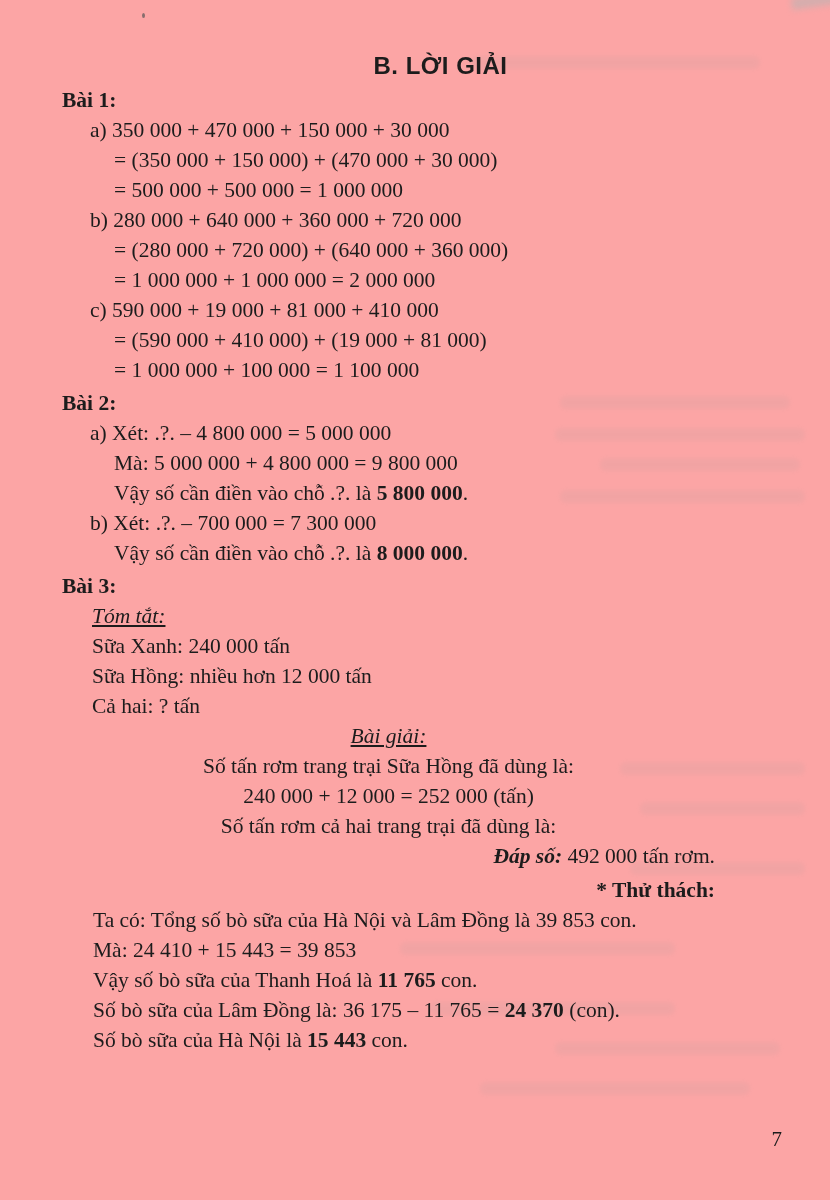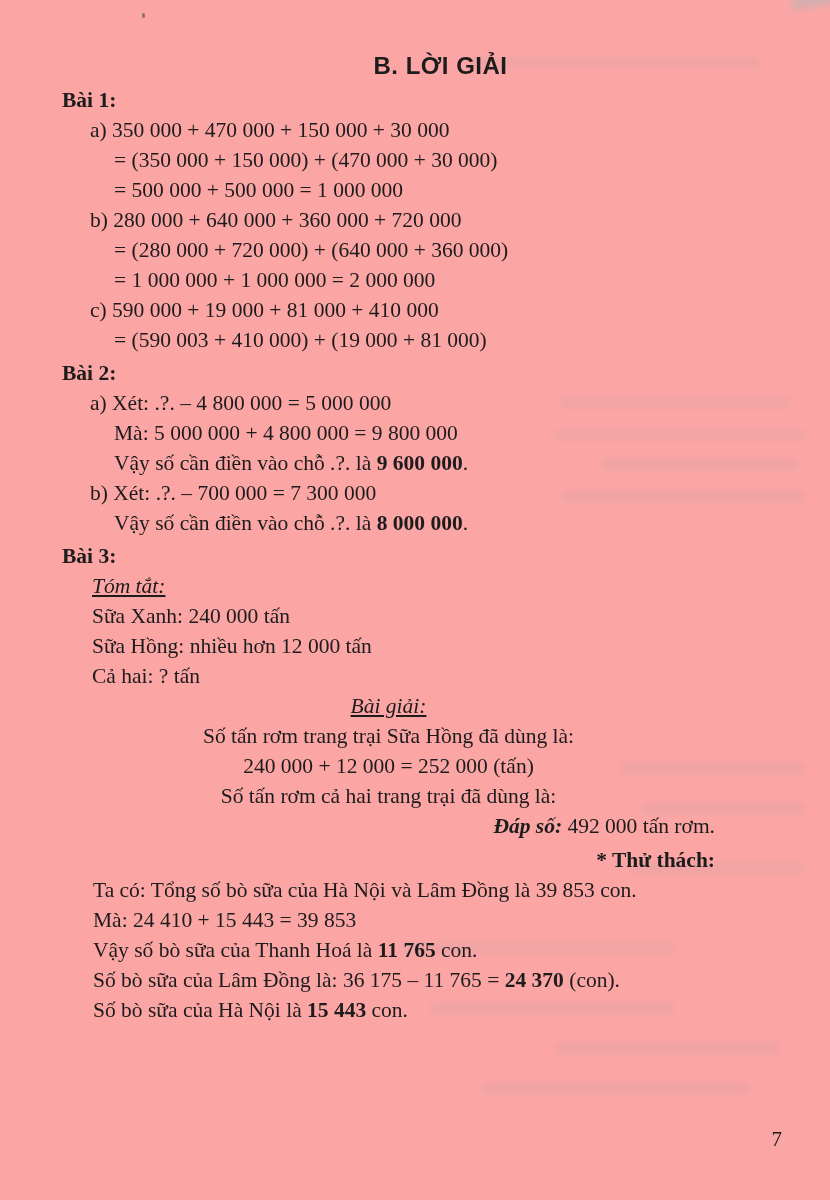--- a/index.html
+++ b/index.html
@@ -72,26 +72,27 @@
     <p class="doc-title">B. LỜI GIẢI</p>
 
     <p class="ex-head">Bài 1:</p>
     <p class="lvl1">a) 350 000 + 470 000 + 150 000 + 30 000</p>
     <p class="lvl2">= (350 000 + 150 000) + (470 000 + 30 000)</p>
     <p class="lvl2">= 500 000 + 500 000 = 1 000 000</p>
     <p class="lvl1">b) 280 000 + 640 000 + 360 000 + 720 000</p>
     <p class="lvl2">= (280 000 + 720 000) + (640 000 + 360 000)</p>
     <p class="lvl2">= 1 000 000 + 1 000 000 = 2 000 000</p>
     <p class="lvl1">c) 590 000 + 19 000 + 81 000 + 410 000</p>
-    <p class="lvl2">= (590 003 + 410 000) + (19 000 + 81 000)</p>
+    <p class="lvl2">= (590 000 + 410 000) + (19 000 + 81 000)</p>
+    <p class="lvl2">= 1 000 000 + 100 000 = 1 100 000</p>
 
     <p class="ex-head">Bài 2:</p>
     <p class="lvl1">a) Xét: .?. – 4 800 000 = 5 000 000</p>
     <p class="lvl2">Mà: 5 000 000 + 4 800 000 = 9 800 000</p>
-    <p class="lvl2"><span>Vậy số cần điền vào chỗ .?. là </span><b>9 600 000</b><span>.</span></p>
+    <p class="lvl2"><span>Vậy số cần điền vào chỗ .?. là </span><b>5 800 000</b><span>.</span></p>
     <p class="lvl1">b) Xét: .?. – 700 000 = 7 300 000</p>
     <p class="lvl2"><span>Vậy số cần điền vào chỗ .?. là </span><b>8 000 000</b><span>.</span></p>
 
     <p class="ex-head">Bài 3:</p>
     <p class="ind3"><span class="lbl">Tóm tắt:</span></p>
     <p class="ind3">Sữa Xanh: 240 000 tấn</p>
     <p class="ind3">Sữa Hồng: nhiều hơn 12 000 tấn</p>
     <p class="ind3">Cả hai: ? tấn</p>
     <p class="center"><span class="lbl">Bài giải:</span></p>
     <p class="center">Số tấn rơm trang trại Sữa Hồng đã dùng là:</p>

